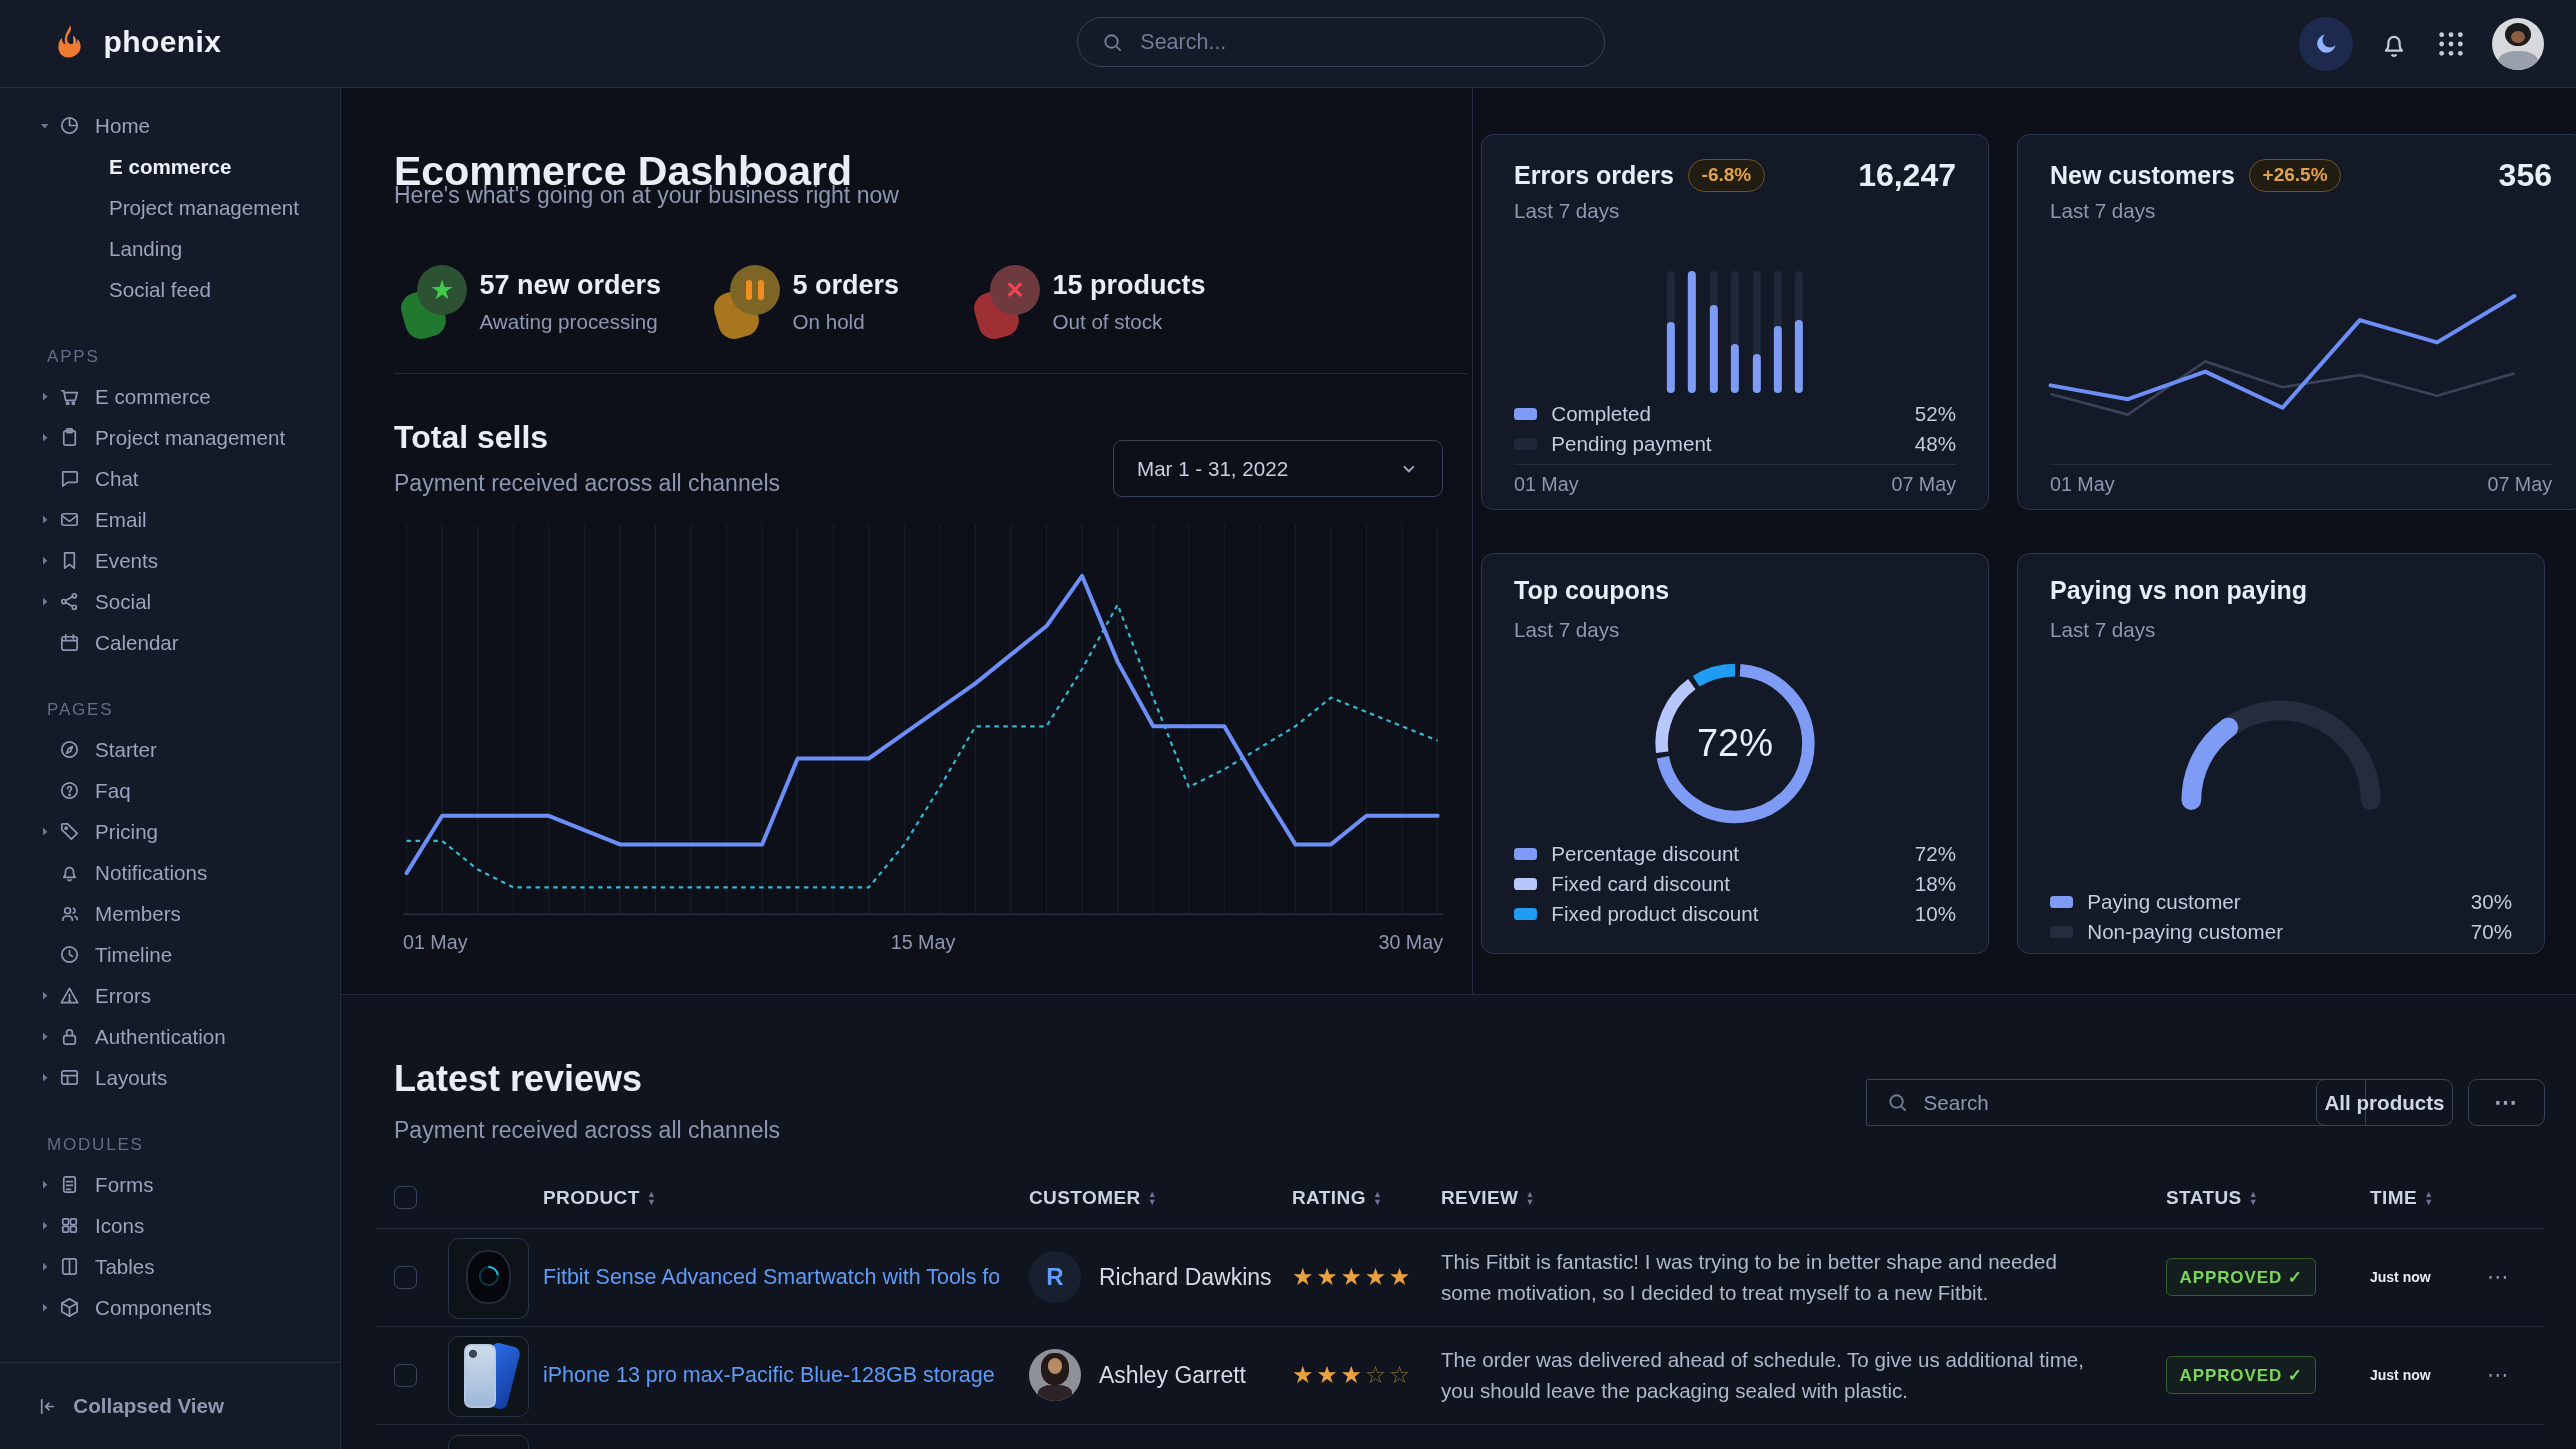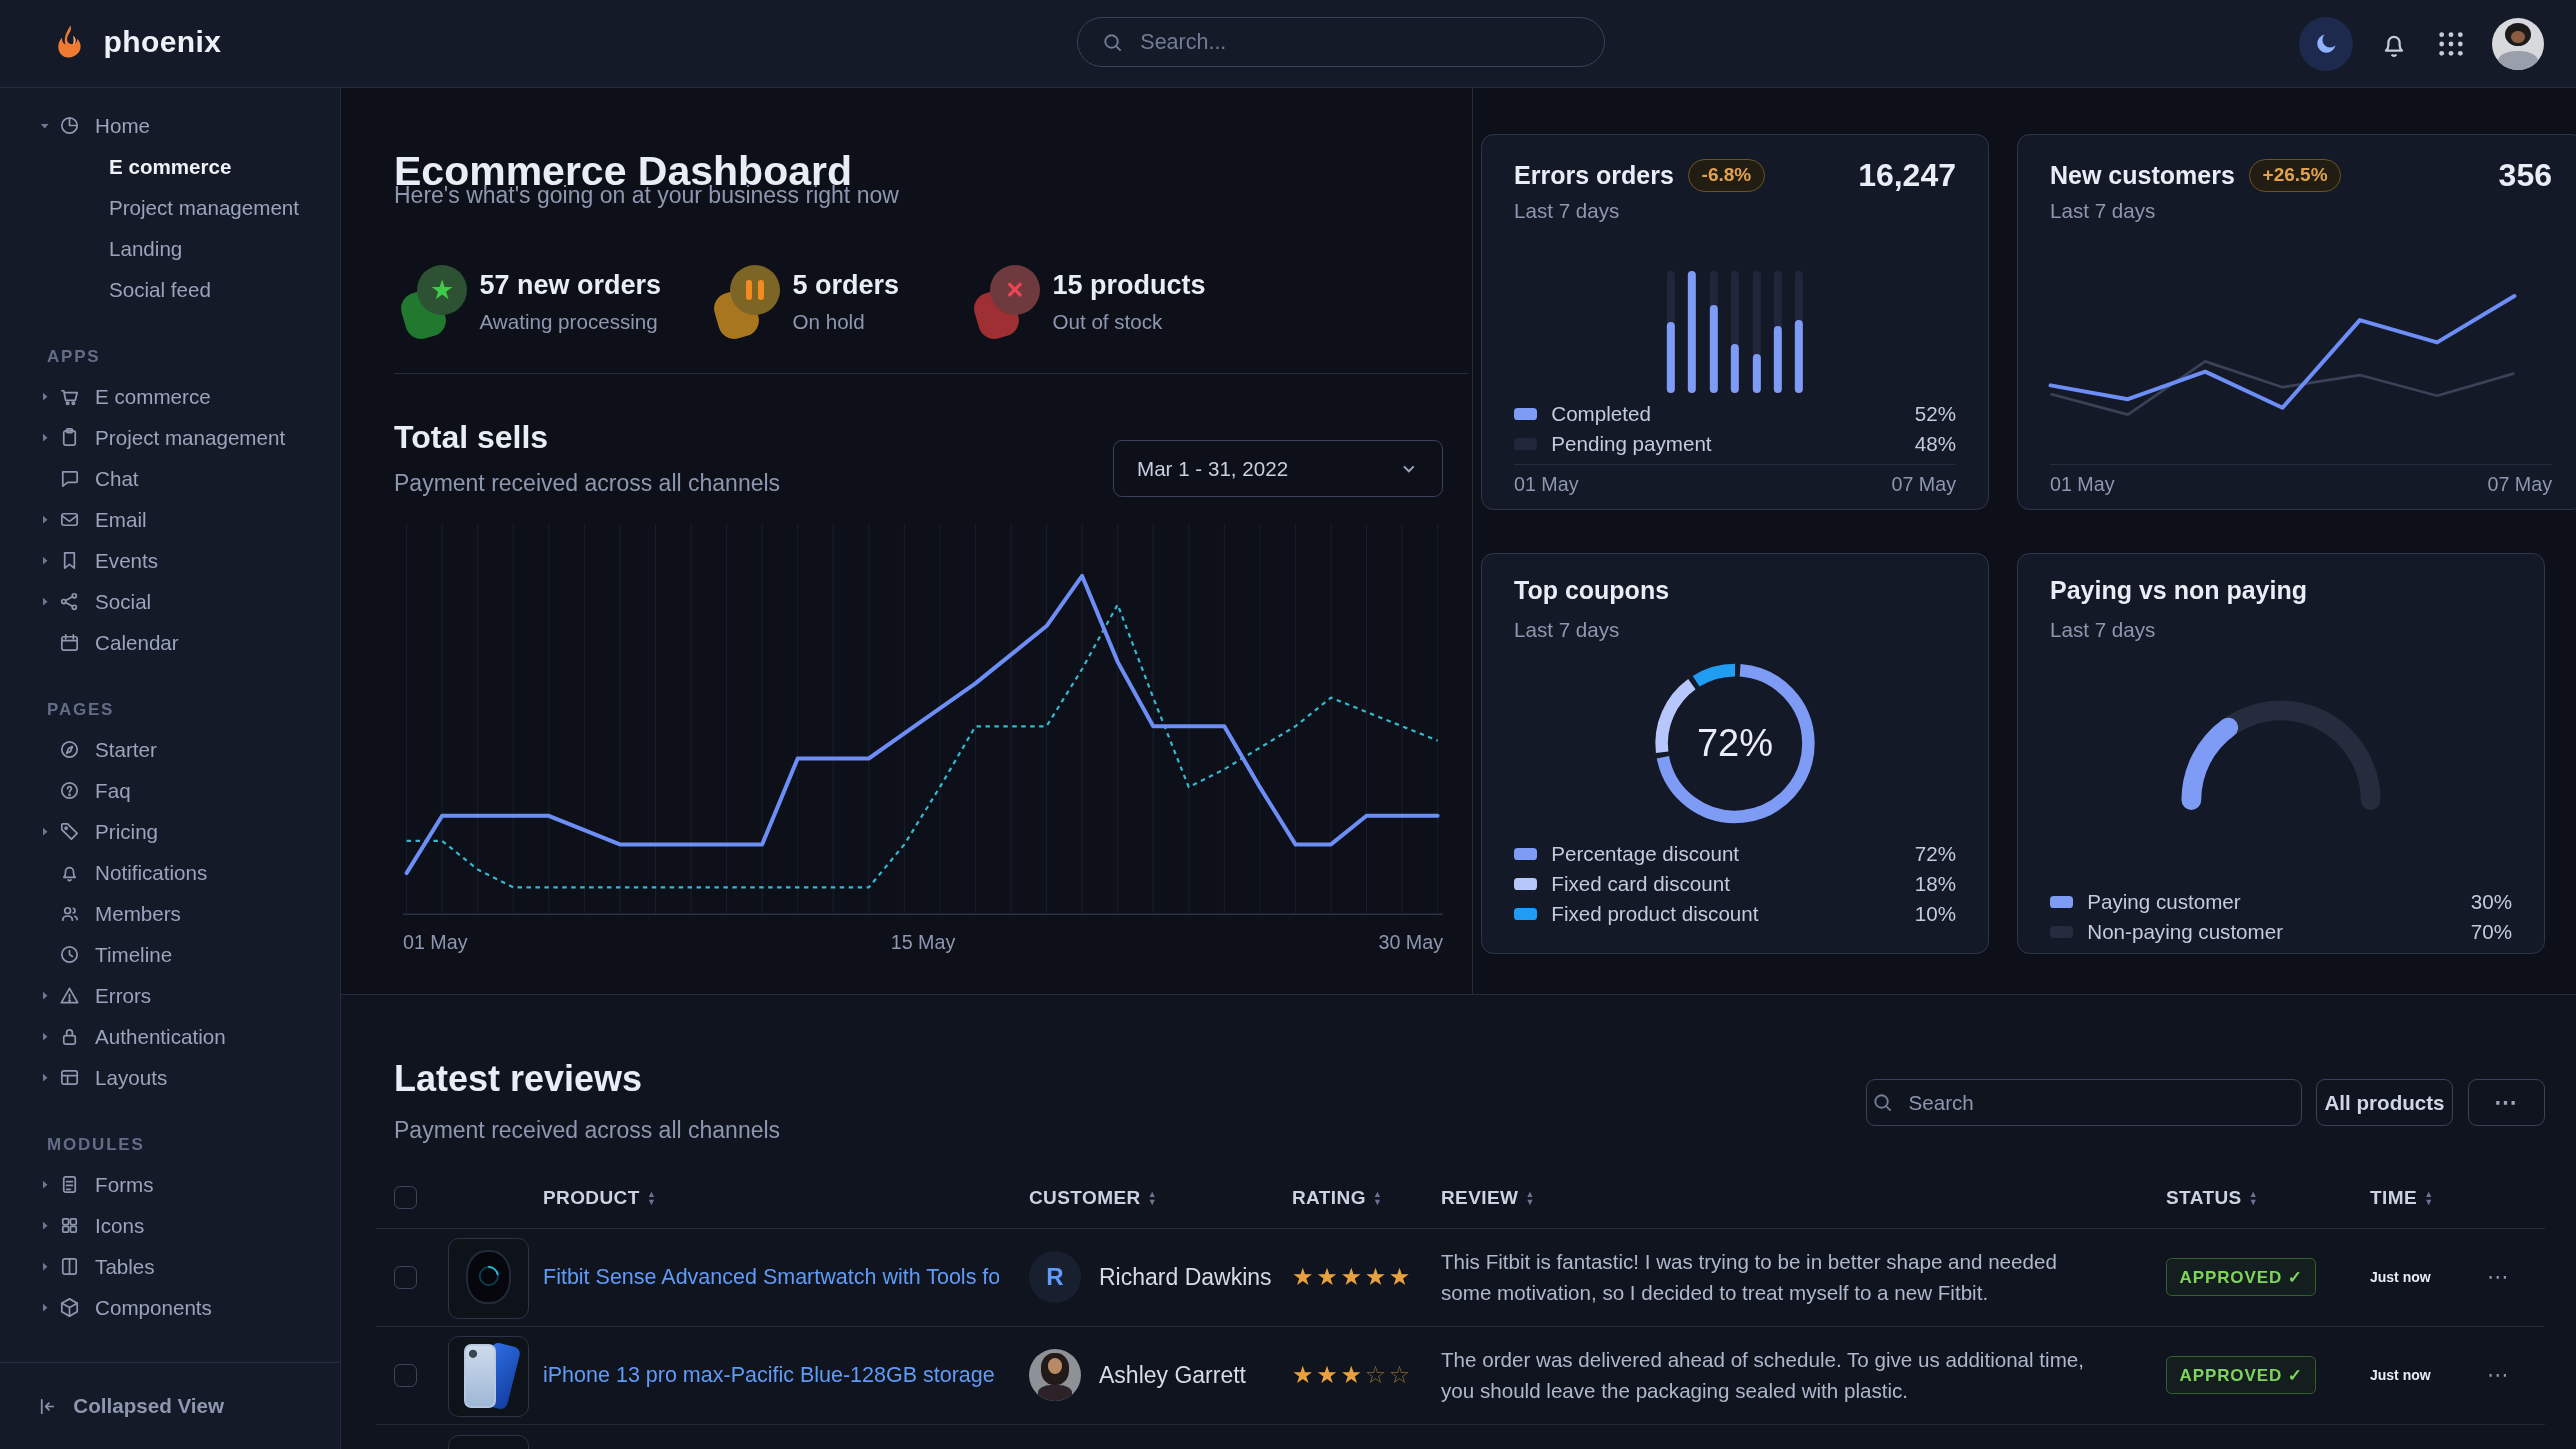--- a/index.html
+++ b/index.html
@@ -26,21 +26,21 @@
   .side-scroll{padding-top:18px;}
   .side-item{height:41px;display:flex;align-items:center;cursor:pointer;}
   .side-caret{width:18px;margin-left:38px;display:flex;align-items:center;color:#6d7892;}
   .side-caret svg{width:13.4px;height:13.4px;fill:currentColor;}
   .side-caret.down svg{transform:rotate(90deg);}
   .side-ico{width:23px;height:23px;margin-left:1.8px;color:#8d97b0;}
   .side-ico svg{width:23px;height:23px;}
   .side-label{margin-left:14.3px;font-size:20.6px;color:#9aa4bc;}
   .side-child{padding-left:109px;font-size:20.6px;color:#9aa4bc;height:41px;display:flex;align-items:center;cursor:pointer;}
   .side-child.active{color:#eef1f7;font-weight:bold;}
-  .side-sec{margin-top:27px;height:39px;display:flex;align-items:center;padding-left:47px;font-size:17px;font-weight:bold;letter-spacing:1.8px;color:#636d88;}
+  .side-sec{margin-top:27px;height:39px;display:flex;align-items:center;padding-left:47px;font-size:17px;font-weight:normal;letter-spacing:1.8px;color:#636d88;}
   .side-collapse{position:absolute;left:0;bottom:0;width:100%;height:86px;border-top:0.9px solid #242c3e;display:flex;align-items:center;cursor:pointer;}
   .side-collapse .side-ico{margin-left:36px;}
   .side-collapse .side-label{color:#8d97b0;font-weight:600;}
   
   .v-div{position:absolute;left:1472px;top:87px;width:0.9px;height:907px;background:#232b3d;}
   .h-div-stats{position:absolute;left:394px;top:373px;width:1074px;height:0.9px;background:#232b3d;}
   .reviews-bg{position:absolute;left:341px;top:994px;width:2235px;height:456px;background:#10141e;border-top:0.9px solid #242c3e;}
   .page-title{position:absolute;left:394px;top:121px;font-size:41px;font-weight:bold;color:#e9edf6;}
   .page-sub{position:absolute;left:394px;top:182px;font-size:23px;color:#8d97b0;}
   
@@ -84,21 +84,21 @@
   .lg-lab{margin-left:14.3px;font-size:20.6px;color:#c3cbdc;}
   .lg-val{margin-left:auto;font-size:20.6px;color:#c3cbdc;}
   .card-axis{position:absolute;left:32px;right:32px;top:329px;border-top:0.9px solid #232b3d;padding-top:8px;display:flex;justify-content:space-between;font-size:19.7px;color:#8d97b0;}
   #cust-svg{position:absolute;left:29px;top:124px;}
   #donut-wrap{position:absolute;left:50%;top:100px;transform:translateX(-50%);width:179px;height:179px;}
   #donut-center{position:absolute;left:0;top:0;width:179px;height:179px;display:flex;align-items:center;justify-content:center;font-size:38px;color:#e9edf6;}
   #gauge-wrap{position:absolute;left:50%;top:116px;transform:translateX(-50%);width:251px;height:148px;}
   
   .rv-title{position:absolute;left:394px;top:1058px;font-size:36px;font-weight:bold;color:#e9edf6;}
   .rv-sub{position:absolute;left:394px;top:1117px;font-size:23px;color:#8d97b0;}
-  .rsearch{position:absolute;left:1866px;top:1079px;width:436px;height:47px;border:0.9px solid #39425a;border-radius:9px;display:flex;align-items:center;gap:12.5px;padding:0 4px;box-sizing:border-box;}
+  .rsearch{position:absolute;left:1866px;top:1079px;width:500px;height:47px;border:0.9px solid #39425a;border-radius:2px;display:flex;align-items:center;gap:12.5px;padding:0 19px;box-sizing:border-box;}
   .rsearch input{flex:1;background:transparent;border:none;outline:none;color:#cdd4e2;font-size:20.6px;font-family:inherit;}
   .rsearch input::placeholder{color:#8d97b0;}
   .btn{position:absolute;top:1079px;height:47px;border:0.9px solid #39425a;border-radius:9px;background:transparent;color:#cfd6e6;font-size:20.6px;font-weight:600;font-family:inherit;cursor:pointer;}
   #btn-allproducts{left:2316px;width:137px;}
   #btn-more{left:2468px;width:77px;font-size:23px;letter-spacing:1.8px;color:#9aa4bc;}
   .tbl-head{position:absolute;left:376px;top:1167px;width:2169px;height:61px;border-bottom:0.9px solid #232b3d;}
   .th{position:absolute;top:0;height:61px;display:flex;align-items:center;gap:7.2px;font-size:19px;font-weight:bold;letter-spacing:0.4px;color:#cbd2e1;cursor:pointer;text-align:center;}
   .sort{display:flex;flex-direction:column;line-height:8px;font-size:9px;color:#6a7490;}
   .cbox{width:23px;height:23px;border:1.8px solid #3c475f;border-radius:6.3px;box-sizing:border-box;background:transparent;cursor:pointer;}
   .hd-cb{position:absolute;left:18px;top:19px;}

